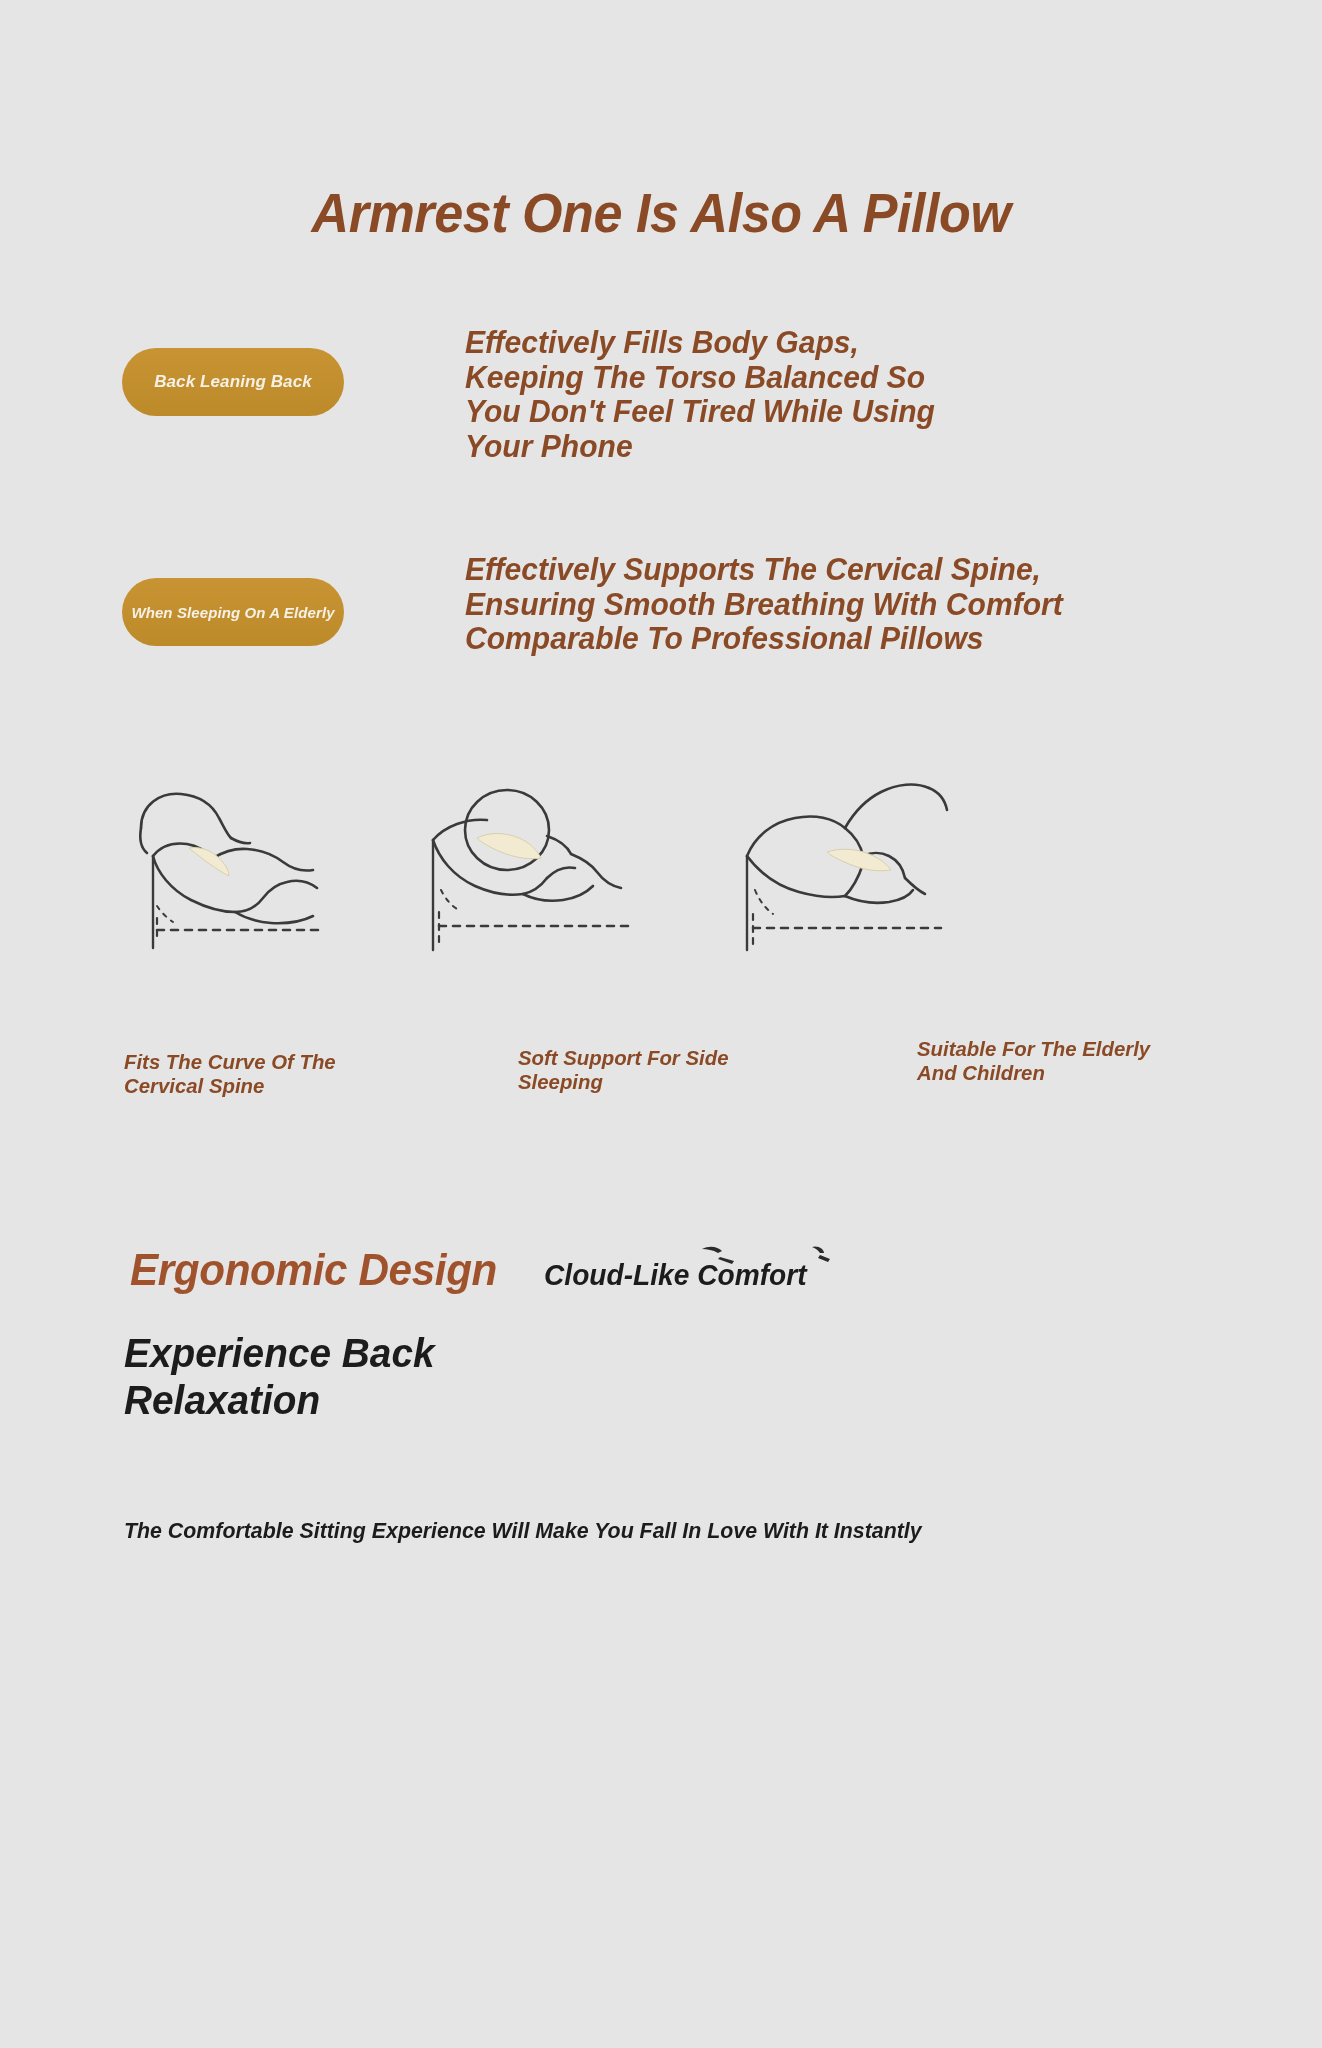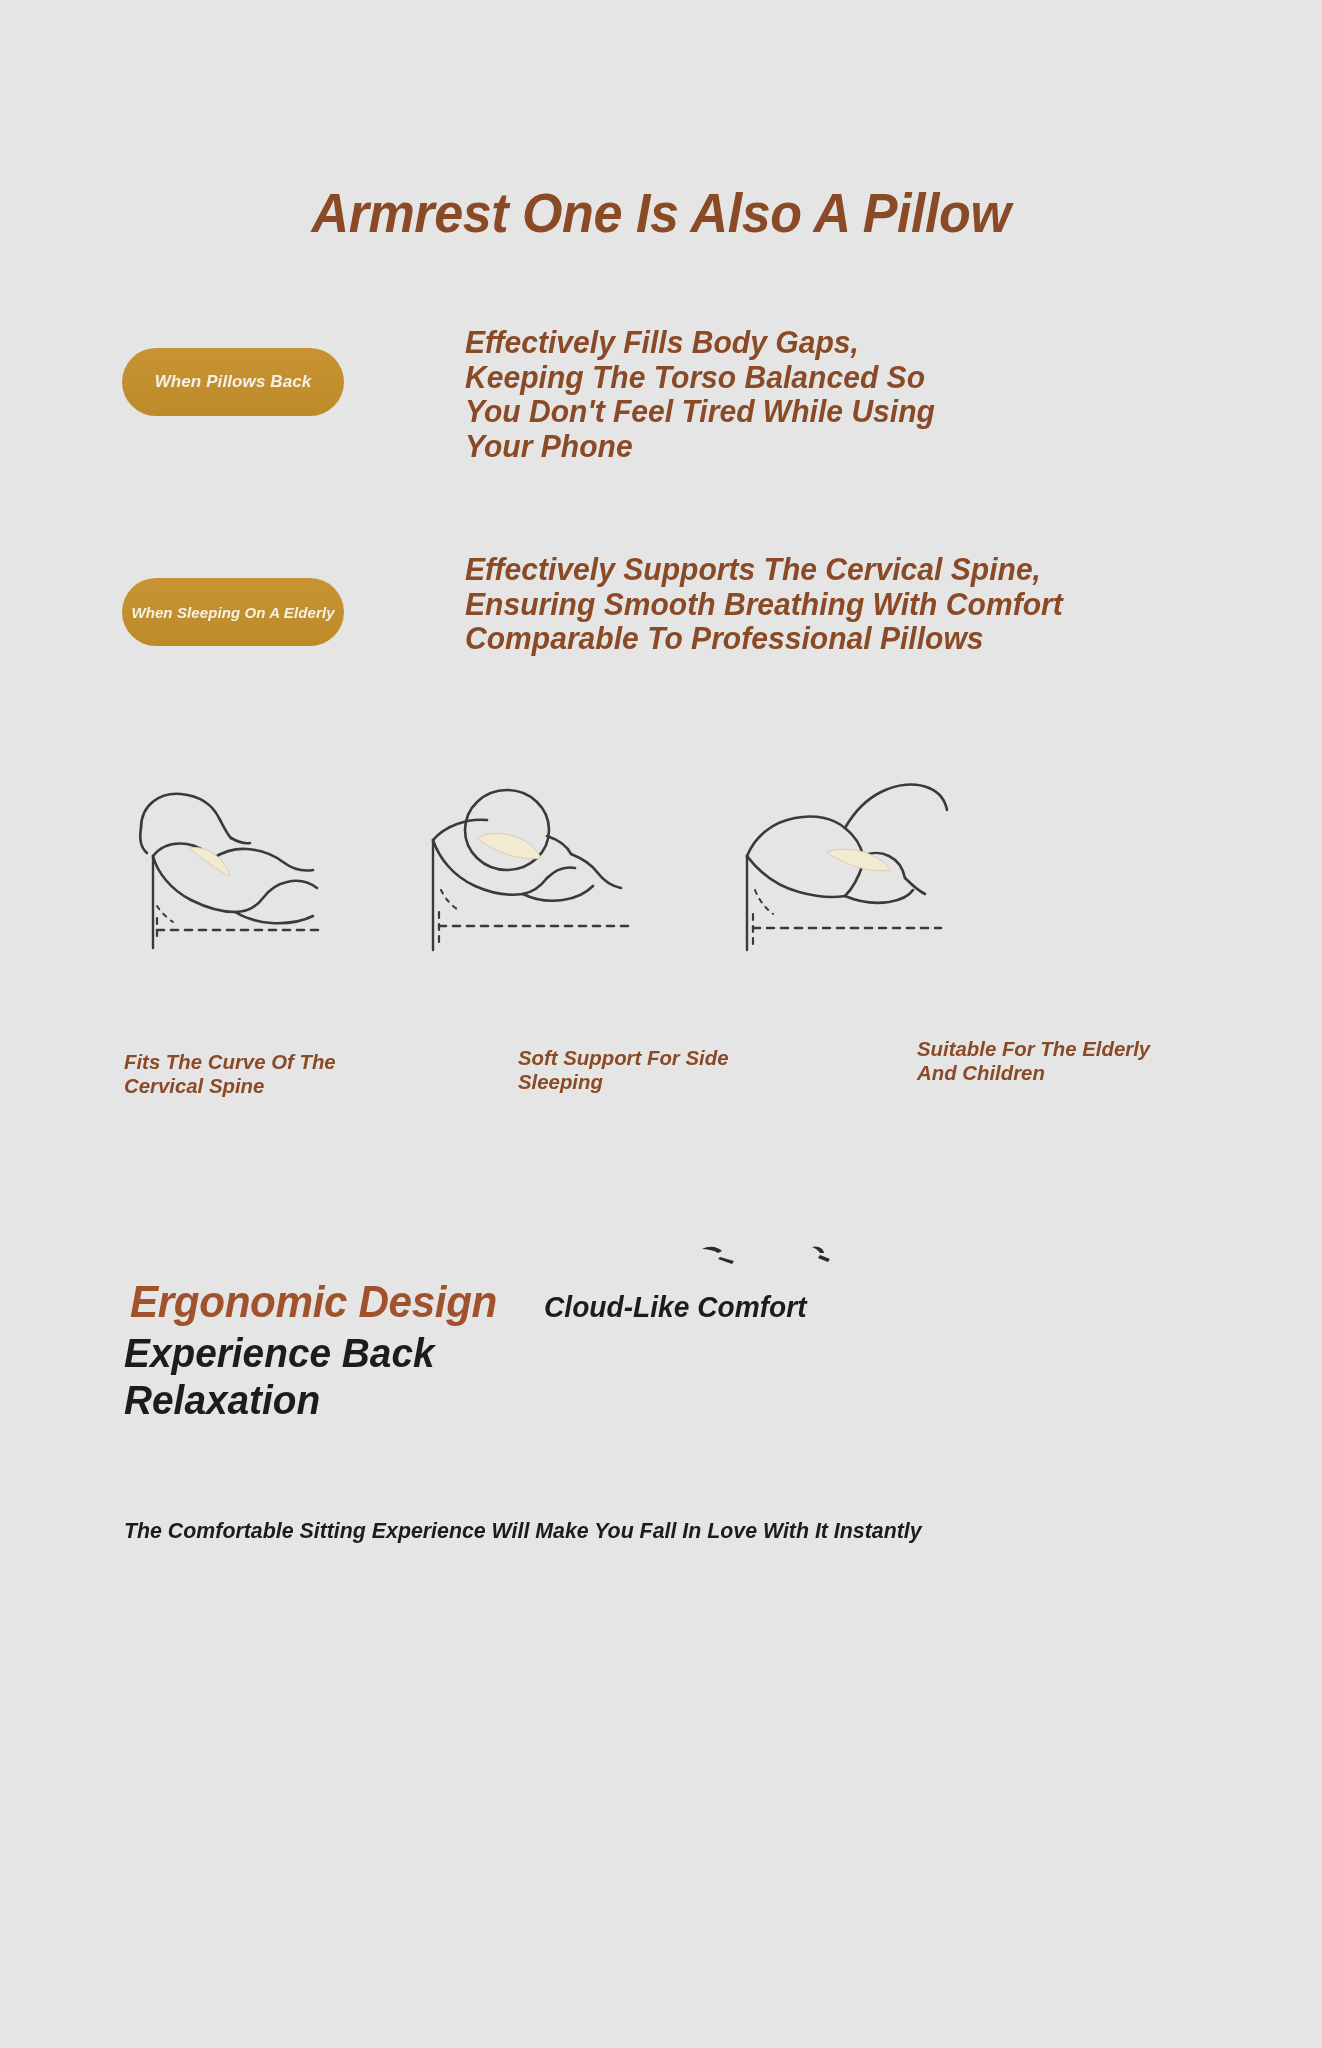--- a/index.html
+++ b/index.html
@@ -123,21 +123,20 @@
   #caption-1 { left: 518px; top: 1046px; width: 280px; }
   #caption-2 { left: 917px; top: 1037px; width: 300px; }
 
   
   .ergo-row {
     position: absolute;
     left: 130px;
     top: 1248px;
     display: flex;
     align-items: baseline;
-    margin-top: 32px;
   }
   .ergo-title {
     color: #A0522D;
     font-size: 44px;
     font-weight: 700;
     line-height: 1;
     letter-spacing: -0.4px;
     transform: scaleX(0.96);
     transform-origin: left bottom;
     white-space: nowrap;
@@ -190,21 +189,21 @@
   }
 </style>
 </head>
 <body>
 
 <div class="page">
 
   <div class="title">Armrest One Is Also A Pillow</div>
 
   <div class="feature-row" id="feature-row-0">
-    <div class="pill">When Pillows Back</div>
+    <div class="pill">Back Leaning Back</div>
     <div class="feature-text">Effectively Fills Body Gaps,
 Keeping The Torso Balanced So
 You Don't Feel Tired While Using
 Your Phone</div>
   </div>
 
   <div class="feature-row" id="feature-row-1">
     <div class="pill">When Sleeping On A Elderly</div>
     <div class="feature-text">Effectively Supports The Cervical Spine,
 Ensuring Smooth Breathing With Comfort

